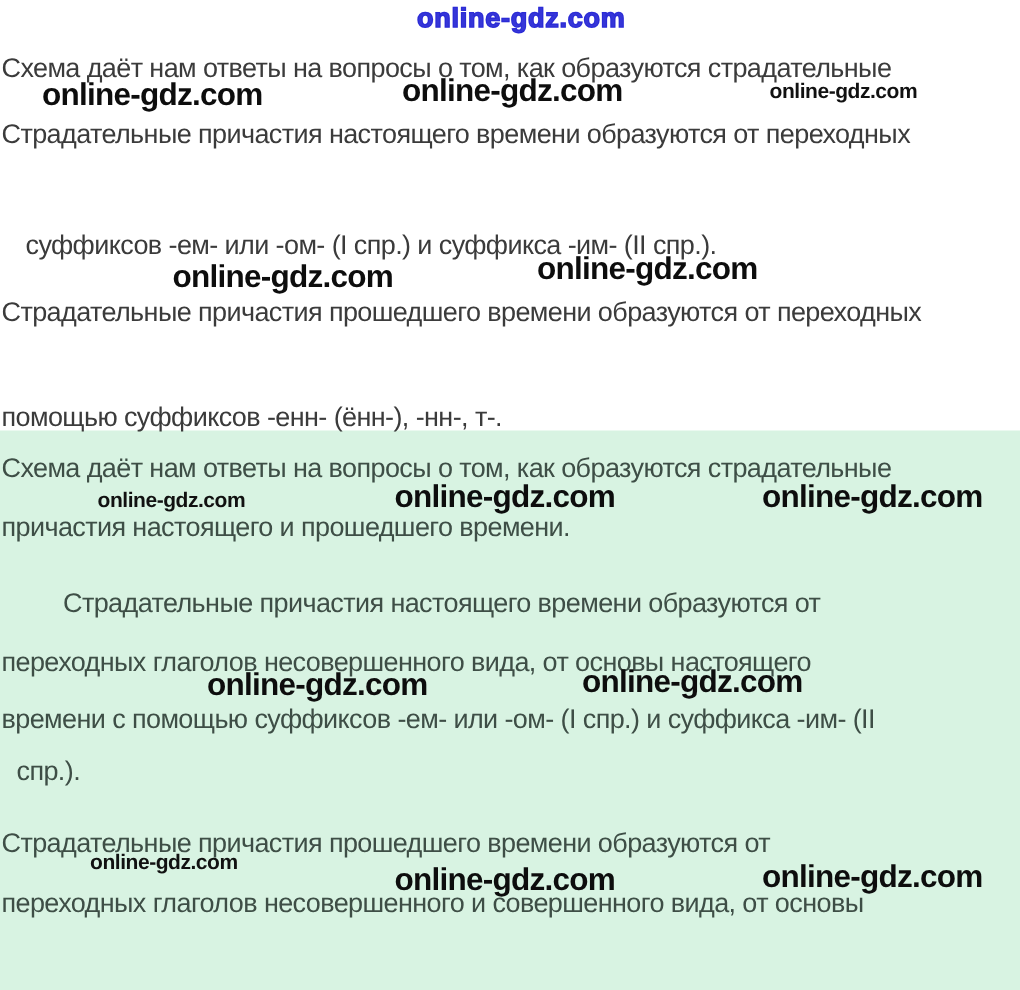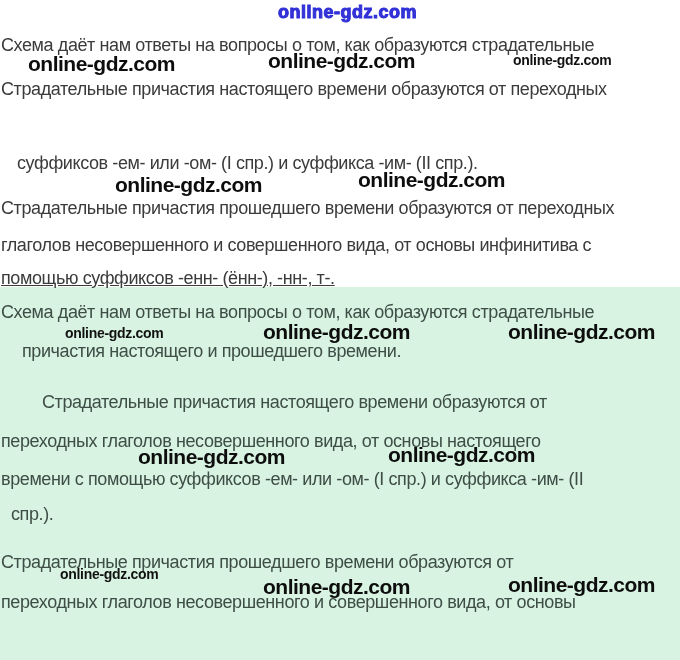--- a/index.html
+++ b/index.html
@@ -57,24 +57,23 @@
 </head>
 <body>
 
 <div id="page-root">
   <div id="white-section" class="section" style="top: 0px; height: 287px;"></div>
   <div id="green-section" class="section" style="top: 287px; height: 373px;"></div>
 <div class="text-line white" style="left: 1px; top: 36px;">Схема даёт нам ответы на вопросы о том, как образуются страдательные</div>
     <div class="text-line white" style="left: 1px; top: 80px;">Страдательные причастия настоящего времени образуются от переходных</div>
     <div class="text-line white" style="left: 1px; top: 154px; padding-left: 16px;">суффиксов -ем- или -ом- (I спр.) и суффикса -им- (II спр.).</div>
     <div class="text-line white" style="left: 1px; top: 199px;">Страдательные причастия прошедшего времени образуются от переходных</div>
-    <div class="text-line white" style="left: 1px; top: 236px;">глаголов несовершенного и совершенного вида, от основы инфинитива с</div>
-    <div class="text-line white" style="left: 1px; top: 269px; text-decoration: underline;">помощью суффиксов -енн- (ённ-), -нн-, т-.</div>
+    <div class="text-line white" style="left: 1px; top: 269px;">помощью суффиксов -енн- (ённ-), -нн-, т-.</div>
     <div class="text-line green" style="left: 1px; top: 303px;">Схема даёт нам ответы на вопросы о том, как образуются страдательные</div>
-    <div class="text-line green" style="left: 1px; top: 342px; margin-left: 21px;">причастия настоящего и прошедшего времени.</div>
+    <div class="text-line green" style="left: 1px; top: 342px;">причастия настоящего и прошедшего времени.</div>
     <div class="text-line green" style="left: 18px; top: 393px; margin-left: 24px;">Страдательные причастия настоящего времени образуются от</div>
     <div class="text-line green" style="left: 1px; top: 432px;">переходных глаголов несовершенного вида, от основы настоящего</div>
     <div class="text-line green" style="left: 1px; top: 470px;">времени с помощью суффиксов -ем- или -ом- (I спр.) и суффикса -им- (II</div>
     <div class="text-line green" style="left: 1px; top: 505px; padding-left: 10px;">спр.).</div>
     <div class="text-line green" style="left: 1px; top: 553px;">Страдательные причастия прошедшего времени образуются от</div>
     <div class="text-line green" style="left: 1px; top: 593px;">переходных глаголов несовершенного и совершенного вида, от основы</div>
     <div class="wm wm-blue" style="left: 278px; top: 3px; font-size: 18px;">online-gdz.com</div>
     <div class="wm wm-dark" style="left: 28px; top: 53px; font-size: 21px;">online-gdz.com</div>
     <div class="wm wm-dark" style="left: 268px; top: 50px; font-size: 21px;">online-gdz.com</div>
     <div class="wm wm-dark-small" style="left: 513px; top: 53px; font-size: 14px;">online-gdz.com</div>

